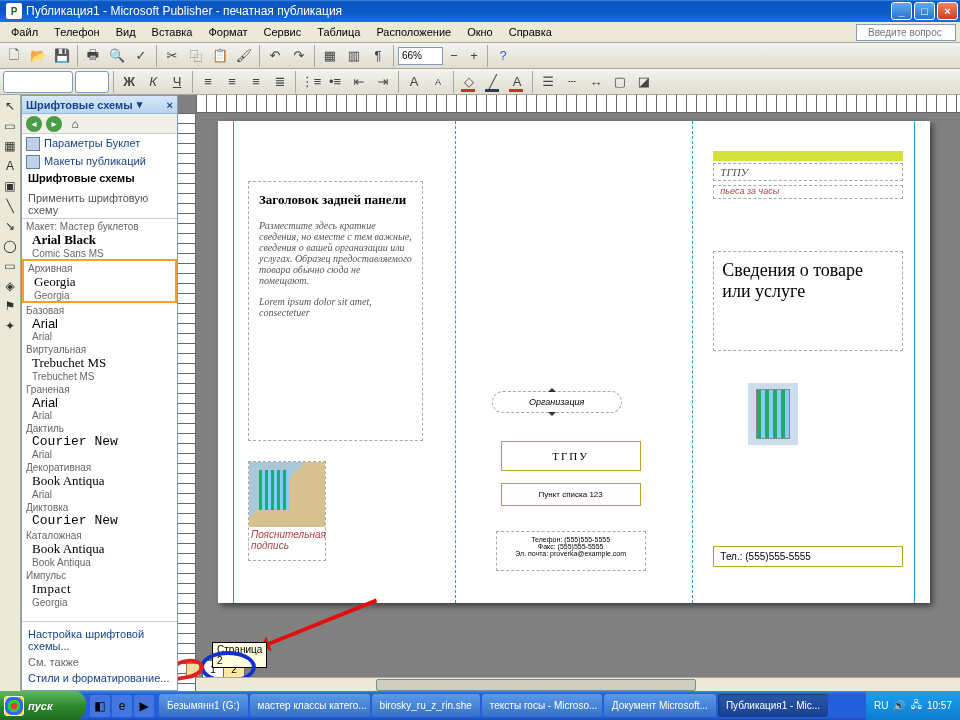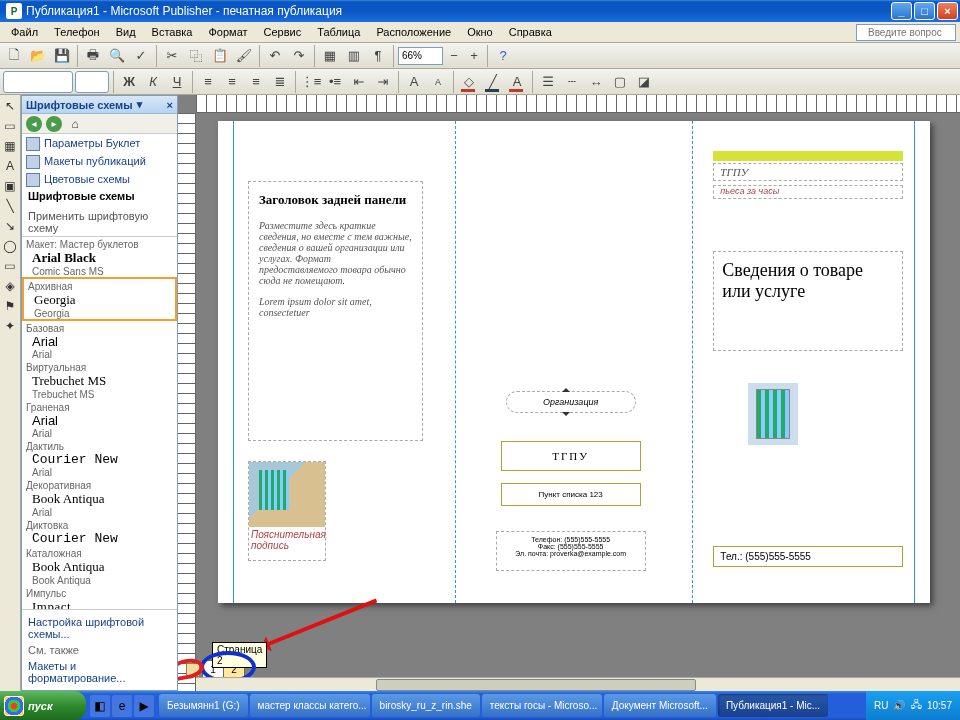--- a/index.html
+++ b/index.html
@@ -286,21 +286,20 @@
       <span class="x">×</span>
     </div>
     <div class="taskpane-nav">
       <div class="nav-circle">◂</div>
       <div class="nav-circle">▸</div>
       <div class="tool">⌂</div>
     </div>
     <div id="tp-links">
         <div class="tp-link">Параметры Буклет</div>
         <div class="tp-link">Макеты публикаций</div>
-        <div class="tp-link">Цветовые схемы</div>
       </div>
     <div class="tp-bold">Шрифтовые схемы</div>
     <div class="tp-label">Применить шрифтовую схему</div>
     <div class="font-list" id="font-list">
         <div class="font-group">
           <div class="fg-label">Макет: Мастер буклетов</div>
           <div class="fg-main" style="font-family:'Arial Black';font-weight:900">Arial Black</div>
           <div class="fg-sub">Comic Sans MS</div>
         </div>
         <div class="font-group selected">
@@ -344,48 +343,48 @@
         </div>
         <div class="font-group">
           <div class="fg-label">Импульс</div>
           <div class="fg-main" style="font-family:Impact;letter-spacing:0.5px">Impact</div>
           <div class="fg-sub">Georgia</div>
         </div>
       </div>
     <div class="tp-footer" id="tp-footer">
         <a>Настройка шрифтовой схемы...</a>
         <a style="color: rgb(102, 102, 102); font-weight: normal;">См. также</a>
-        <a>Макеты и форматирование...</a>
+        <a>Стили и форматирование...</a>
       </div>
   </div>
 
   <div class="canvas-area">
     <div class="rulers-h"></div>
     <div class="rulers-v"></div>
 
     <div class="page">
       <div class="guide-v" style="left:15px"></div>
       <div class="guide-v" style="right:15px"></div>
 
       <div class="panel">
         <div class="tb-dashed" style="left:30px;top:60px;width:175px;height:260px;padding:10px;font-family:Georgia">
           <div style="font-weight:bold;font-size:13px">Заголовок задней панели</div>
-          <div style="font-style:italic;font-size:10px;color:#555;margin-top:12px">Разместите здесь краткие сведения, но вместе с тем важные, сведения о вашей организации или услугах. Формат предоставляемого товара обычно сюда не помещают.</div>
+          <div style="font-style:italic;font-size:10px;color:#555;margin-top:12px">Разместите здесь краткие сведения, но вместе с тем важные, сведения о вашей организации или услугах. Образец предоставляемого товара обычно сюда не помещают.</div>
           <div style="font-style:italic;font-size:10px;color:#555;margin-top:10px">Lorem ipsum dolor sit amet, consectetuer</div>
         </div>
         <div class="tb-dashed" style="left:30px;top:340px;width:78px;height:100px;">
           <div style="width:100%;height:65px;background:linear-gradient(135deg,#a8c8d8 40%,#d8c090 40%);position:relative">
             <div style="position:absolute;left:10px;top:8px;width:30px;height:40px;background:repeating-linear-gradient(90deg,#2a6 0 3px,#8cf 3px 6px)"></div>
           </div>
           <div style="color:#b04040;font-size:10px;padding:2px;font-style:italic">Пояснительная подпись</div>
         </div>
       </div>
 
       <div class="panel">
-        <div class="tb-dashed" style="left:50px;top:270px;width:130px;height:22px;border-radius:11px;display:flex;align-items:center;justify-content:center;font-size:9px;font-style:italic">
+        <div class="tb-dashed" style="left:36px;top:270px;width:130px;height:22px;border-radius:11px;display:flex;align-items:center;justify-content:center;font-size:9px;font-style:italic">
            <span style="position:absolute;top:-8px;left:55px;border:4px solid transparent;border-bottom-color:#333"></span>
            <span>Организация</span>
            <span style="position:absolute;bottom:-8px;left:55px;border:4px solid transparent;border-top-color:#333"></span>
         </div>
         <div style="position:absolute;left:45px;top:320px;width:140px;border:1px solid #b8a030;text-align:center;padding:8px 0;font-family:Georgia;letter-spacing:2px">ТГПУ</div>
         <div style="position:absolute;left:45px;top:362px;width:140px;border:1px solid #b8a030;text-align:center;padding:6px 0;font-size:8px">Пункт списка 123</div>
         <div class="tb-dashed" style="left:40px;top:410px;width:150px;height:40px;text-align:center;font-size:7px;padding:4px;white-space:pre-line">Телефон: (555)555-5555
 Факс: (555)555-5555
 Эл. почта: proverka@example.com</div>
       </div>

